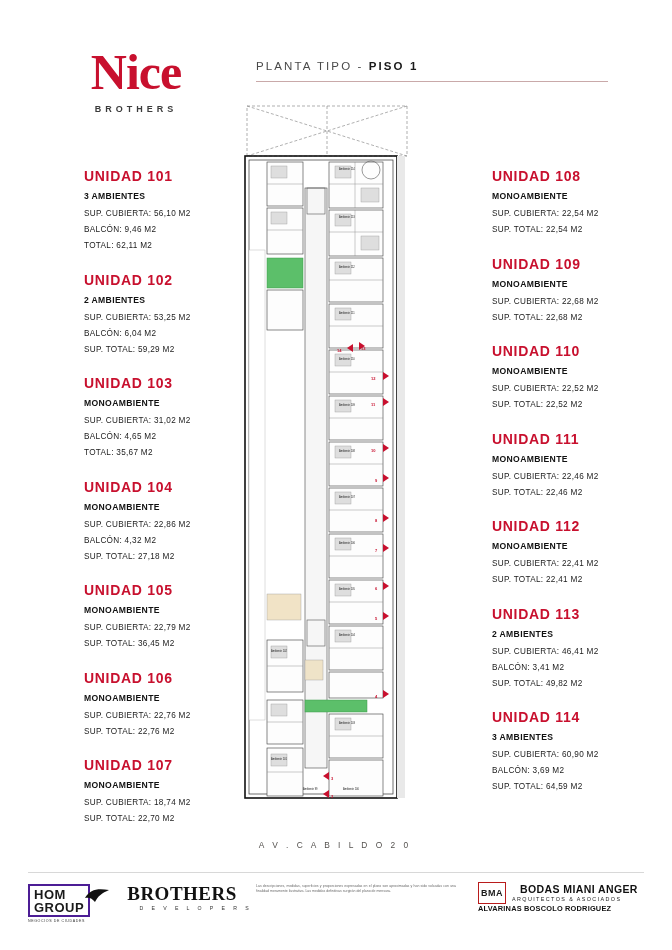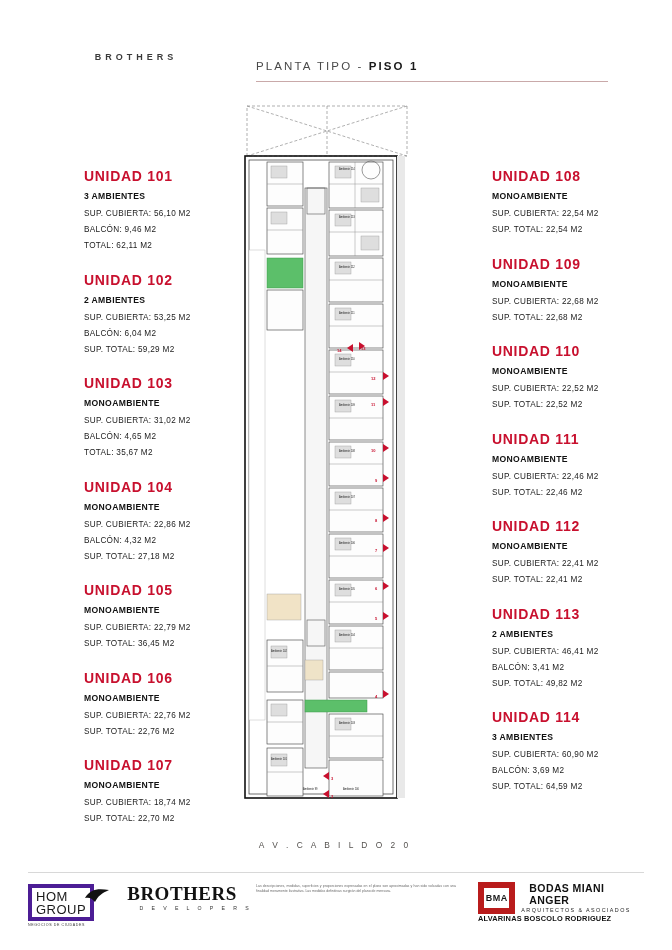--- a/index.html
+++ b/index.html
@@ -87,24 +87,24 @@
     letter-spacing:3px;
     color:#55524f;
   }
 
   
   .footer-rule{
     position:absolute;left:28px;top:872px;width:616px;height:1px;background:#d8d8d8;
   }
   .logo-hom{position:absolute;left:28px;top:884px;width:74px;}
   .hom-box{
-    border:4px solid #4c1d95;
+    border:2px solid #4c1d95;
     padding:2px 4px 1px 4px;
     display:inline-block;
-    font-weight:400;
+    font-weight:700;
     font-size:13px;
     letter-spacing:.5px;
     line-height:13px;
   }
   .hom-sub{font-size:3.6px;letter-spacing:.6px;color:#333;margin-top:2px;}
   .logo-brothers{position:absolute;left:112px;top:884px;width:140px;}
   .bro-name{
     font-family:"Liberation Serif", serif;
     font-weight:700;font-size:19px;line-height:19px;letter-spacing:.5px;color:#111;text-align:center;
   }
@@ -112,37 +112,38 @@
   .bird{position:absolute;left:84px;top:887px;}
 
   .disclaimer{
     position:absolute;left:256px;top:884px;width:200px;
     font-size:3.5px;line-height:5.4px;color:#6a6a6a;text-align:justify;
   }
 
   .logo-bma{position:absolute;left:478px;top:882px;width:166px;}
   .bma-flex{display:flex;align-items:center;gap:6px;}
   .bma-box{
-    border:6px solid #b91c1c;width:26px;height:20px;
+    border:1px solid #b91c1c;width:26px;height:20px;
     display:flex;align-items:center;justify-content:center;
     font-size:9px;font-weight:700;letter-spacing:.5px;
   }
   .bma-main{font-size:10.5px;font-weight:700;letter-spacing:.4px;line-height:12px;color:#111;padding-left:8px;}
   .bma-mid{font-size:5.4px;letter-spacing:1.4px;color:#222;line-height:8px;}
   .bma-low{font-size:7.4px;font-weight:700;letter-spacing:.2px;color:#111;line-height:9px;}
 
   .tag{font-size:2.6px;fill:#222;font-family:"Liberation Sans",sans-serif;}
   .tagred{font-size:4px;fill:#c8102e;font-weight:bold;font-family:"Liberation Sans",sans-serif;}
 </style>
 </head>
 <body>
 
 <div class="page">
 
   <div class="brand">
+    <div class="brand-name">Nice</div>
     <div class="brand-sub">BROTHERS</div>
   </div>
 
   <div class="title-wrap">
     <div class="title">
       <span>PLANTA TIPO - </span><b>PISO 1</b>
     </div>
     <div class="title-rule"></div>
   </div>
 

